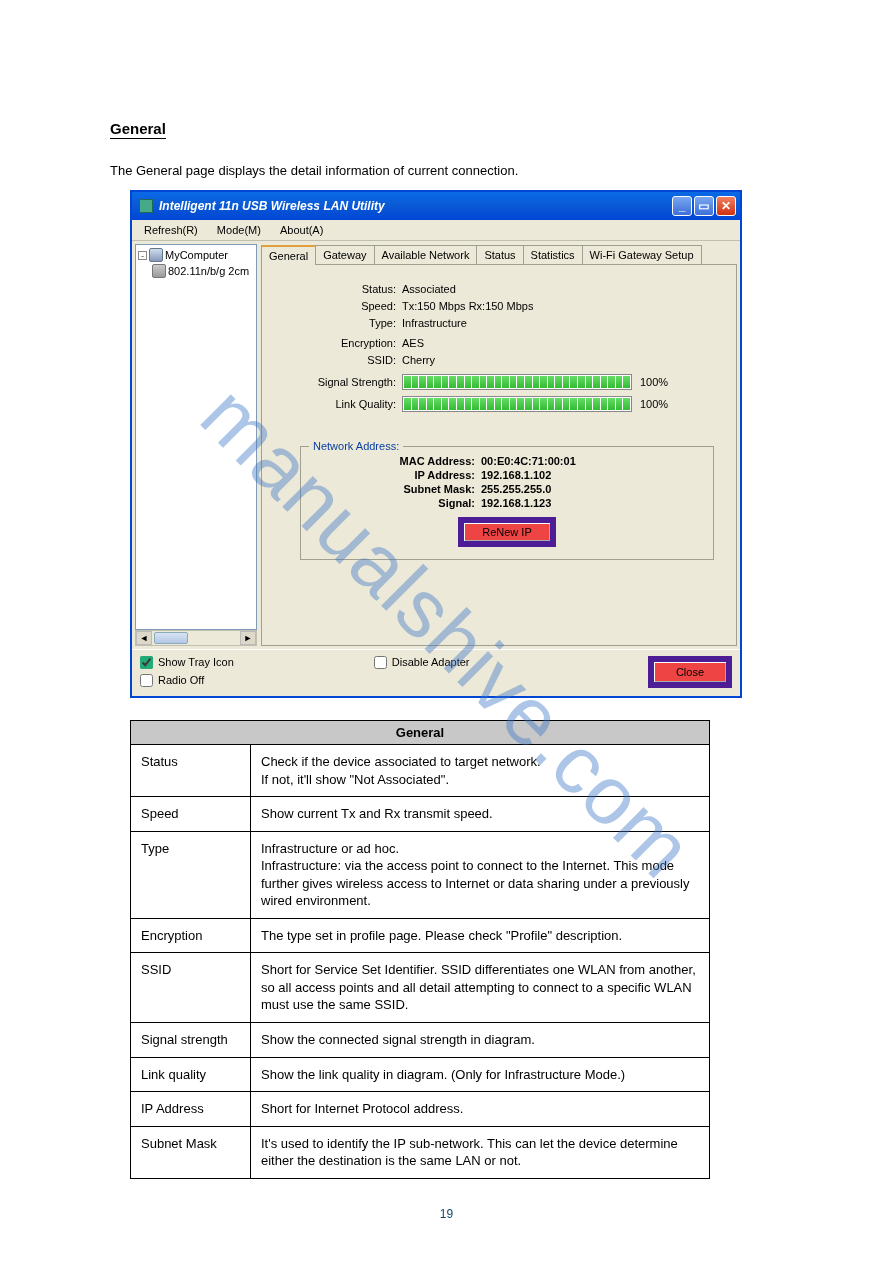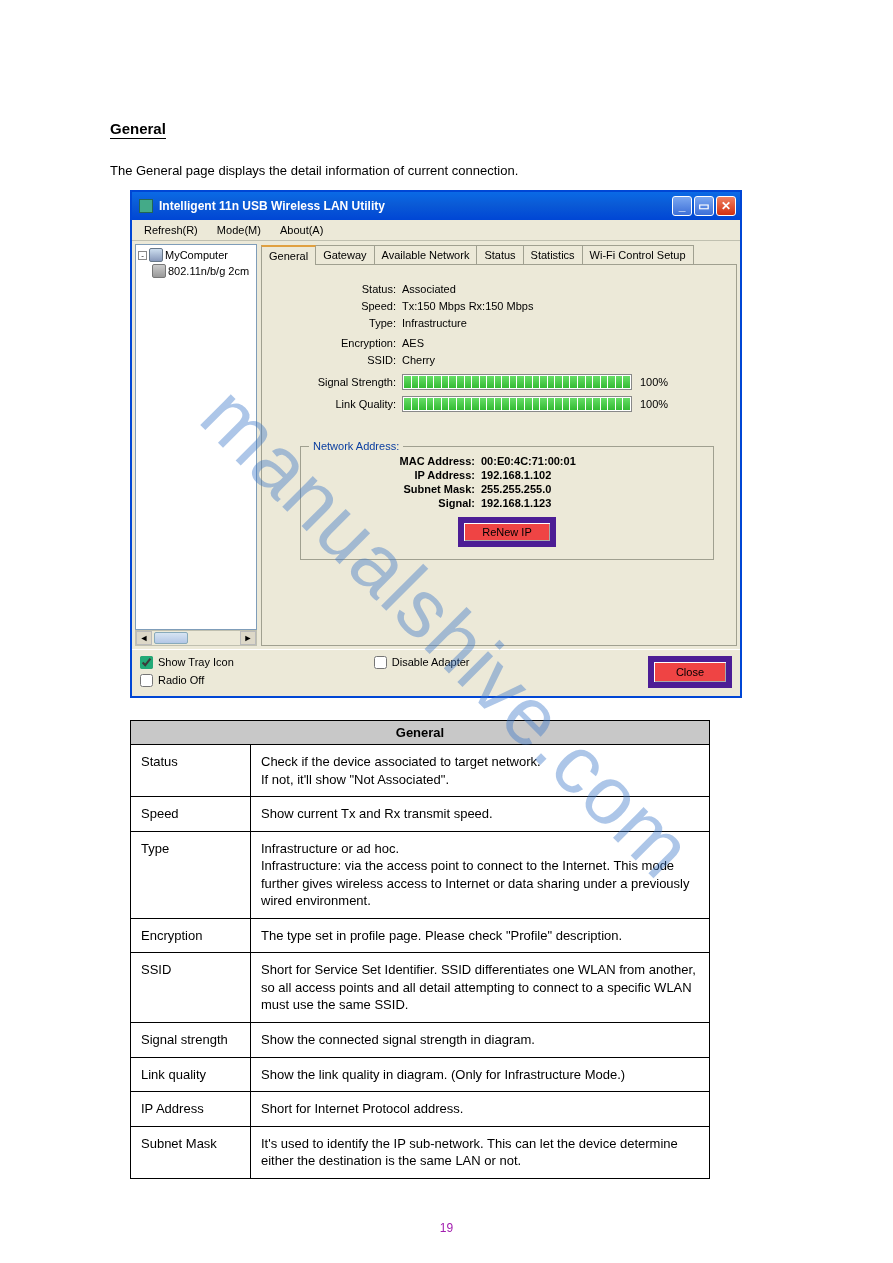--- a/index.html
+++ b/index.html
@@ -41,21 +41,21 @@
     padding: 0 4px 0 7px;
     color: #fff;
     font-weight: bold;
     font-size: 12px;
   }
   .titlebar .app-icon {
     width: 14px; height: 14px;
     background: #4a8; border:1px solid #265;
     margin-right: 6px;
   }
-  .titlebar .title-text { flex: 1; }
+  .titlebar .title-text { flex: 1; font-style: italic; }
   .title-buttons { display:flex; gap:2px;}
   .tbtn {
     width: 20px; height: 20px;
     background: linear-gradient(to bottom,#7aa7f0,#3d6fd8);
     border: 1px solid #fff;
     border-radius: 3px;
     display:flex; align-items:center; justify-content:center;
     font-size: 12px; color:#fff; font-weight:bold;
     cursor: pointer;
   }
@@ -206,26 +206,26 @@
     font-family: Arial, sans-serif;
     color: rgba(60,120,200,0.42);
     font-weight: normal;
     white-space: nowrap;
     pointer-events: none;
     z-index: 3;
     letter-spacing: 1px;
   }
   .page-footer {
     position:absolute;
-    bottom: 28px;
+    bottom: 42px;
     width: 893px;
     text-align:center;
     font-family: Arial, sans-serif;
     font-size: 12px;
-    color: #a21caf;
+    color: #0c4a6e;
   }
 </style>
 </head>
 <body>
 
 <div class="watermark">manualshive.com</div>
 
 <div class="page-wrap">
 
   <div class="section-heading">General</div>
@@ -272,21 +272,21 @@
           <div class="sbtn">►</div>
         </div>
       </div>
       <div class="main-panel">
         <div class="tabstrip">
           <div class="tab active">General</div>
           <div class="tab">Gateway</div>
           <div class="tab">Available Network</div>
           <div class="tab">Status</div>
           <div class="tab">Statistics</div>
-          <div class="tab">Wi-Fi Control Setup</div>
+          <div class="tab">Wi-Fi Gateway Setup</div>
         </div>
         <div class="tab-content">
           <div class="info-row">
               <div class="info-label">Status:</div>
               <div class="info-value">Associated</div>
             </div>
           <div class="info-row">
               <div class="info-label">Speed:</div>
               <div class="info-value">Tx:150 Mbps Rx:150 Mbps</div>
             </div>

